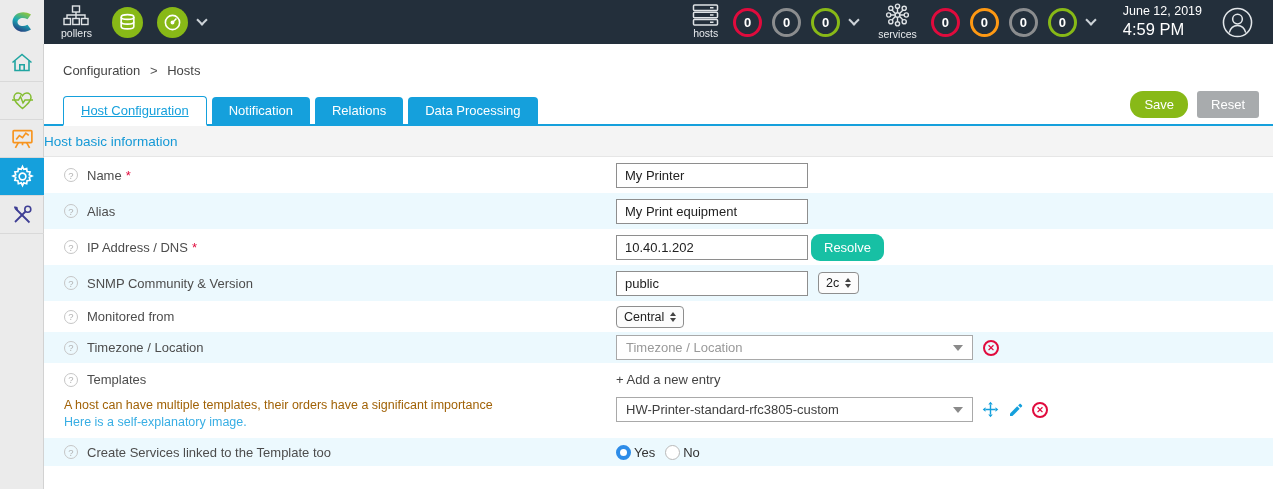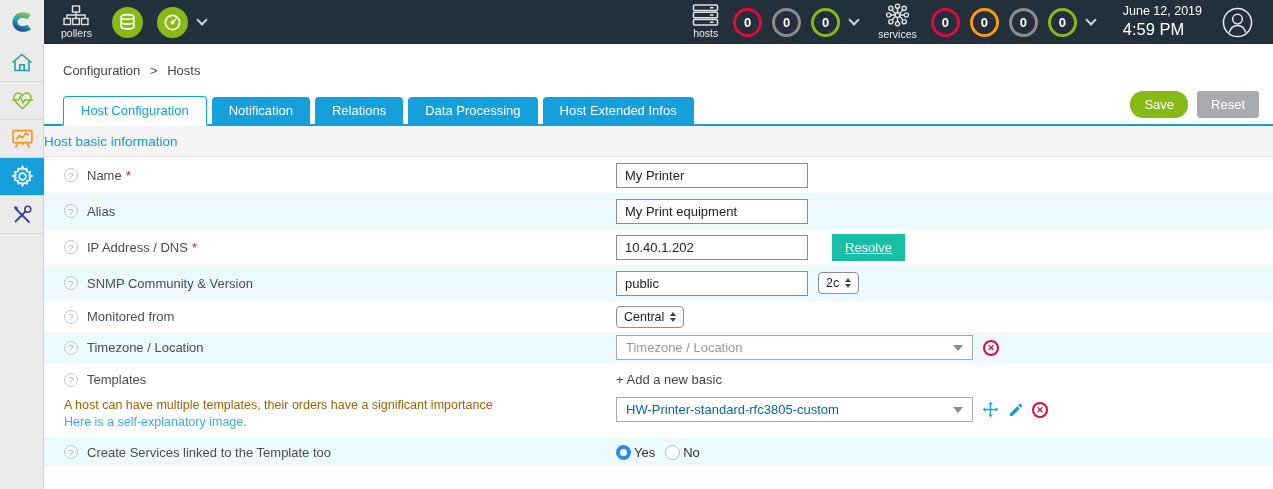--- a/index.html
+++ b/index.html
@@ -46,21 +46,21 @@
   .breadcrumb { padding:19px 0 13px 19px; color:#454545; font-size:13px; }
   .breadcrumb .sep { margin:0 6px; color:#555; }
 
   .tabsbar { display:flex; align-items:flex-end; padding:0 14px 0 19px;
     border-bottom:2px solid #15a0dc; }
   .tab { height:27px; line-height:27px; padding:0 17px; background:#15a0dc;
     color:#fff; font-size:13px; border-radius:4px 4px 0 0; margin-right:5px;
     cursor:pointer; white-space:nowrap; }
   .tab.active { background:#fff; color:#15a0dc; border:1px solid #15a0dc;
     border-bottom:2px solid #fff; margin-bottom:-2px; height:30px;
-    line-height:28px; }
+    line-height:28px;text-decoration:underline; }
   .actionbtns { margin-left:auto; display:flex; gap:9px; padding-bottom:6px; }
   .btn { border:none; border-radius:3px; color:#fff; font-size:13px;
     padding:6px 14px; cursor:pointer; font-family:"Liberation Sans", sans-serif; }
   .btn-save  { background:#88b917;border-radius:13px; }
   .btn-reset { background:#a8abad; }
 
   .page-title { padding:13px 0 11px 19px; color:#7ca816; font-size:15px;
     border-bottom:1px solid #e8e8e8; }
   .section-bar { height:31px; line-height:31px; background:#f4f4f4;
     color:#1599d6; font-size:13.5px;
@@ -73,34 +73,34 @@
   .frow.h28 { min-height:28px; }
   .lblcol { flex:0 0 528px; display:flex; align-items:center; color:#4d4d4d; }
   .fldcol { display:flex; align-items:center;padding-left:24px; }
   .qicon { width:14px; height:14px; border:1px solid #c6c6c6; border-radius:50%;
     color:#b3b3b3; font-size:9.5px; display:flex; align-items:center;
     justify-content:center; margin-right:9px; flex:none; cursor:help; }
   .req { color:#e00b3d; margin-left:4px; }
   .tin { width:192px; height:25px; border:1px solid #8e8e8e; padding:2px 8px;
     font-size:13px; color:#222; font-family:"Liberation Sans", sans-serif;
     background:#fff; }
-  .btn-resolve { background:#17c0a4; margin-left:24px; padding:6px 13px;
-    border-radius:0;text-decoration:underline; }
+  .btn-resolve { background:#17c0a4; margin-left:3px; padding:6px 13px;
+    border-radius:9px; }
   .selbox { display:inline-flex; align-items:center; gap:6px;
     border:1px solid #8e8e8e; border-radius:4px; background:#fcfcfc;
     padding:3px 7px; font-size:12.5px; color:#222; cursor:pointer; }
   .updn { display:flex; flex-direction:column; gap:2px; }
   .updn i { display:block; width:0; height:0; border-left:3.5px solid transparent;
     border-right:3.5px solid transparent; }
   .updn .u { border-bottom:4px solid #444; }
   .updn .d { border-top:4px solid #444; }
   .combobox { width:357px; height:25px; border:1px solid #a9a9a9; background:#fff;
     display:flex; align-items:center; padding:0 9px; cursor:pointer; }
   .combobox .ph { color:#999; }
-  .combobox .val { color:#0369a1; }
+  .combobox .val { color:#404040; }
   .caret { margin-left:auto; width:0; height:0; border-left:5px solid transparent;
     border-right:5px solid transparent; border-top:6px solid #8a8a8a; }
   .redx { width:16px; height:16px; border:2px solid #e00b3d; border-radius:50%;
     color:#e00b3d; font-size:9px; font-weight:bold; display:flex; flex:none;
     align-items:center; justify-content:center; margin-left:10px; cursor:pointer; }
   .frow.tall { align-items:flex-start; padding-top:9px; padding-bottom:9px; }
   .note { color:#a16207; font-size:12.5px; margin-top:11px; }
   .note-link { color:#38aee4; font-size:12.5px; margin-top:3px; cursor:pointer; }
   .add-entry { color:#444; font-size:13px; cursor:pointer; }
   .combo-row { display:flex; align-items:center; margin-top:10px; }
@@ -267,21 +267,20 @@
       <span>Configuration</span>
       <span class="sep">&gt;</span>
       <span>Hosts</span>
     </div>
 
     <div class="tabsbar">
       <div class="tab active">Host Configuration</div>
       <div class="tab">Notification</div>
       <div class="tab">Relations</div>
       <div class="tab">Data Processing</div>
-      <div class="tab">Host Extended Infos</div>
       <div class="actionbtns">
         <button class="btn btn-save">Save</button>
         <button class="btn btn-reset">Reset</button>
       </div>
     </div>
 
 
     <div class="section-bar">Host basic information</div>
 
     <div class="frow">
@@ -367,21 +366,21 @@
     <div class="frow tall">
       <div class="lblcol" style="display:block;">
         <div style="display:flex;align-items:center;">
           <span class="qicon">?</span>
           <span>Templates</span>
         </div>
         <div class="note">A host can have multiple templates, their orders have a significant importance</div>
         <div class="note-link">Here is a self-explanatory image.</div>
       </div>
       <div class="fldcol" style="display:block;">
-        <div class="add-entry">+ Add a new basic</div>
+        <div class="add-entry">+ Add a new entry</div>
         <div class="combo-row">
           <div class="combobox">
             <span class="val">HW-Printer-standard-rfc3805-custom</span>
             <span class="caret"></span>
           </div>
           <span class="ic-btn">
             <svg width="17" height="17" viewBox="0 0 24 24" fill="#15a0dc" stroke="#15a0dc" stroke-width="2">
               <path d="M12 5 V19 M5 12 H19" fill="none"></path>
               <path d="M12 1 L8.8 5 H15.2 Z M12 23 L8.8 19 H15.2 Z M1 12 L5 8.8 V15.2 Z M23 12 L19 8.8 V15.2 Z" stroke="none"></path>
             </svg>

